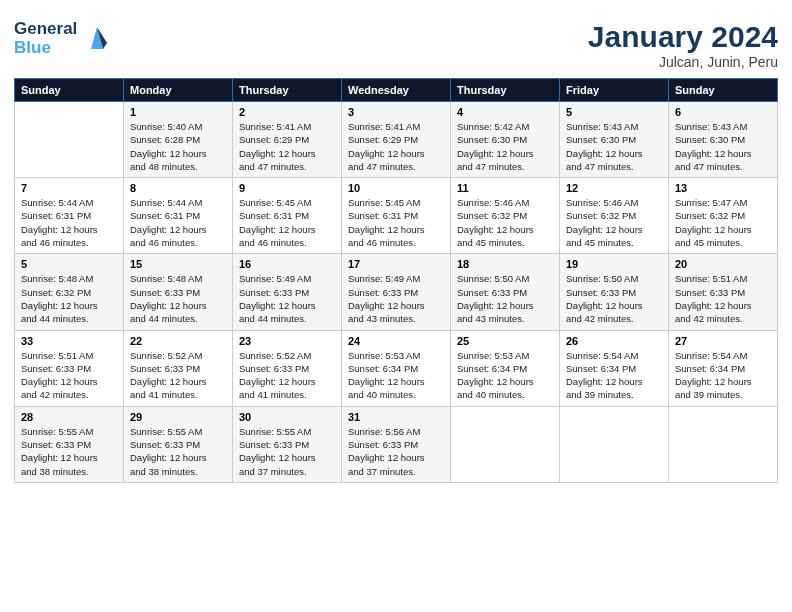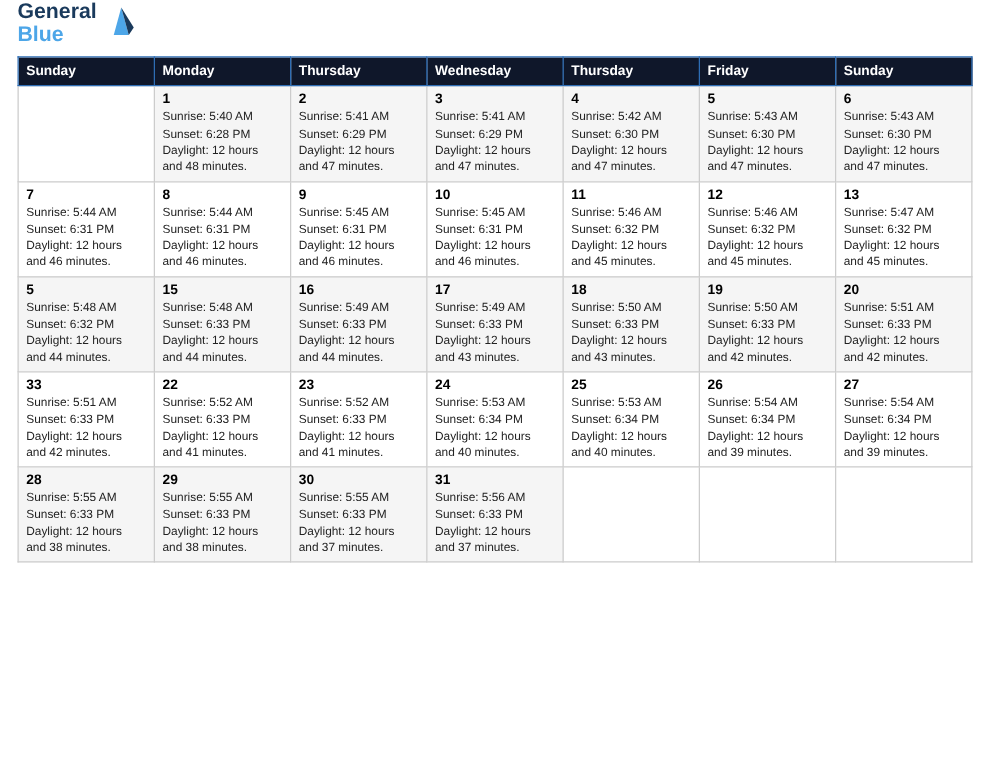--- a/index.html
+++ b/index.html
@@ -6,21 +6,21 @@
     body {
       font-family: Arial, sans-serif;
       background: #fff;
       width: 792px;
       height: 612px;
       overflow: hidden;
     }
     .page {
       width: 792px;
       height: 450px;
-      padding: 0 14px;
+      padding: 20px 14px;
       background: #fff;
     }
     .header {
       display: flex;
       justify-content: space-between;
       align-items: flex-start;
       margin-bottom: 8px;
     }
     .logo {
       display: flex;
@@ -91,20 +91,22 @@
           <div style="margin-left:4px;">
             <svg width="32" height="32" viewBox="0 0 32 32">
               <polygon points="10,28 16,6 22,28" fill="#4da6e8"></polygon>
               <polygon points="16,6 26,22 22,28" fill="#1a3a5c"></polygon>
             </svg>
           </div>
         </div>
       </div>
     </div>
     <div class="title-block">
+      <div class="main-title">January 2024</div>
+      <div class="subtitle">Julcan, Junin, Peru</div>
     </div>
   </div>
 
   <table>
     <thead>
       <tr>
       <th>Sunday</th>
           <th>Monday</th>
           <th>Thursday</th>
           <th>Wednesday</th>

